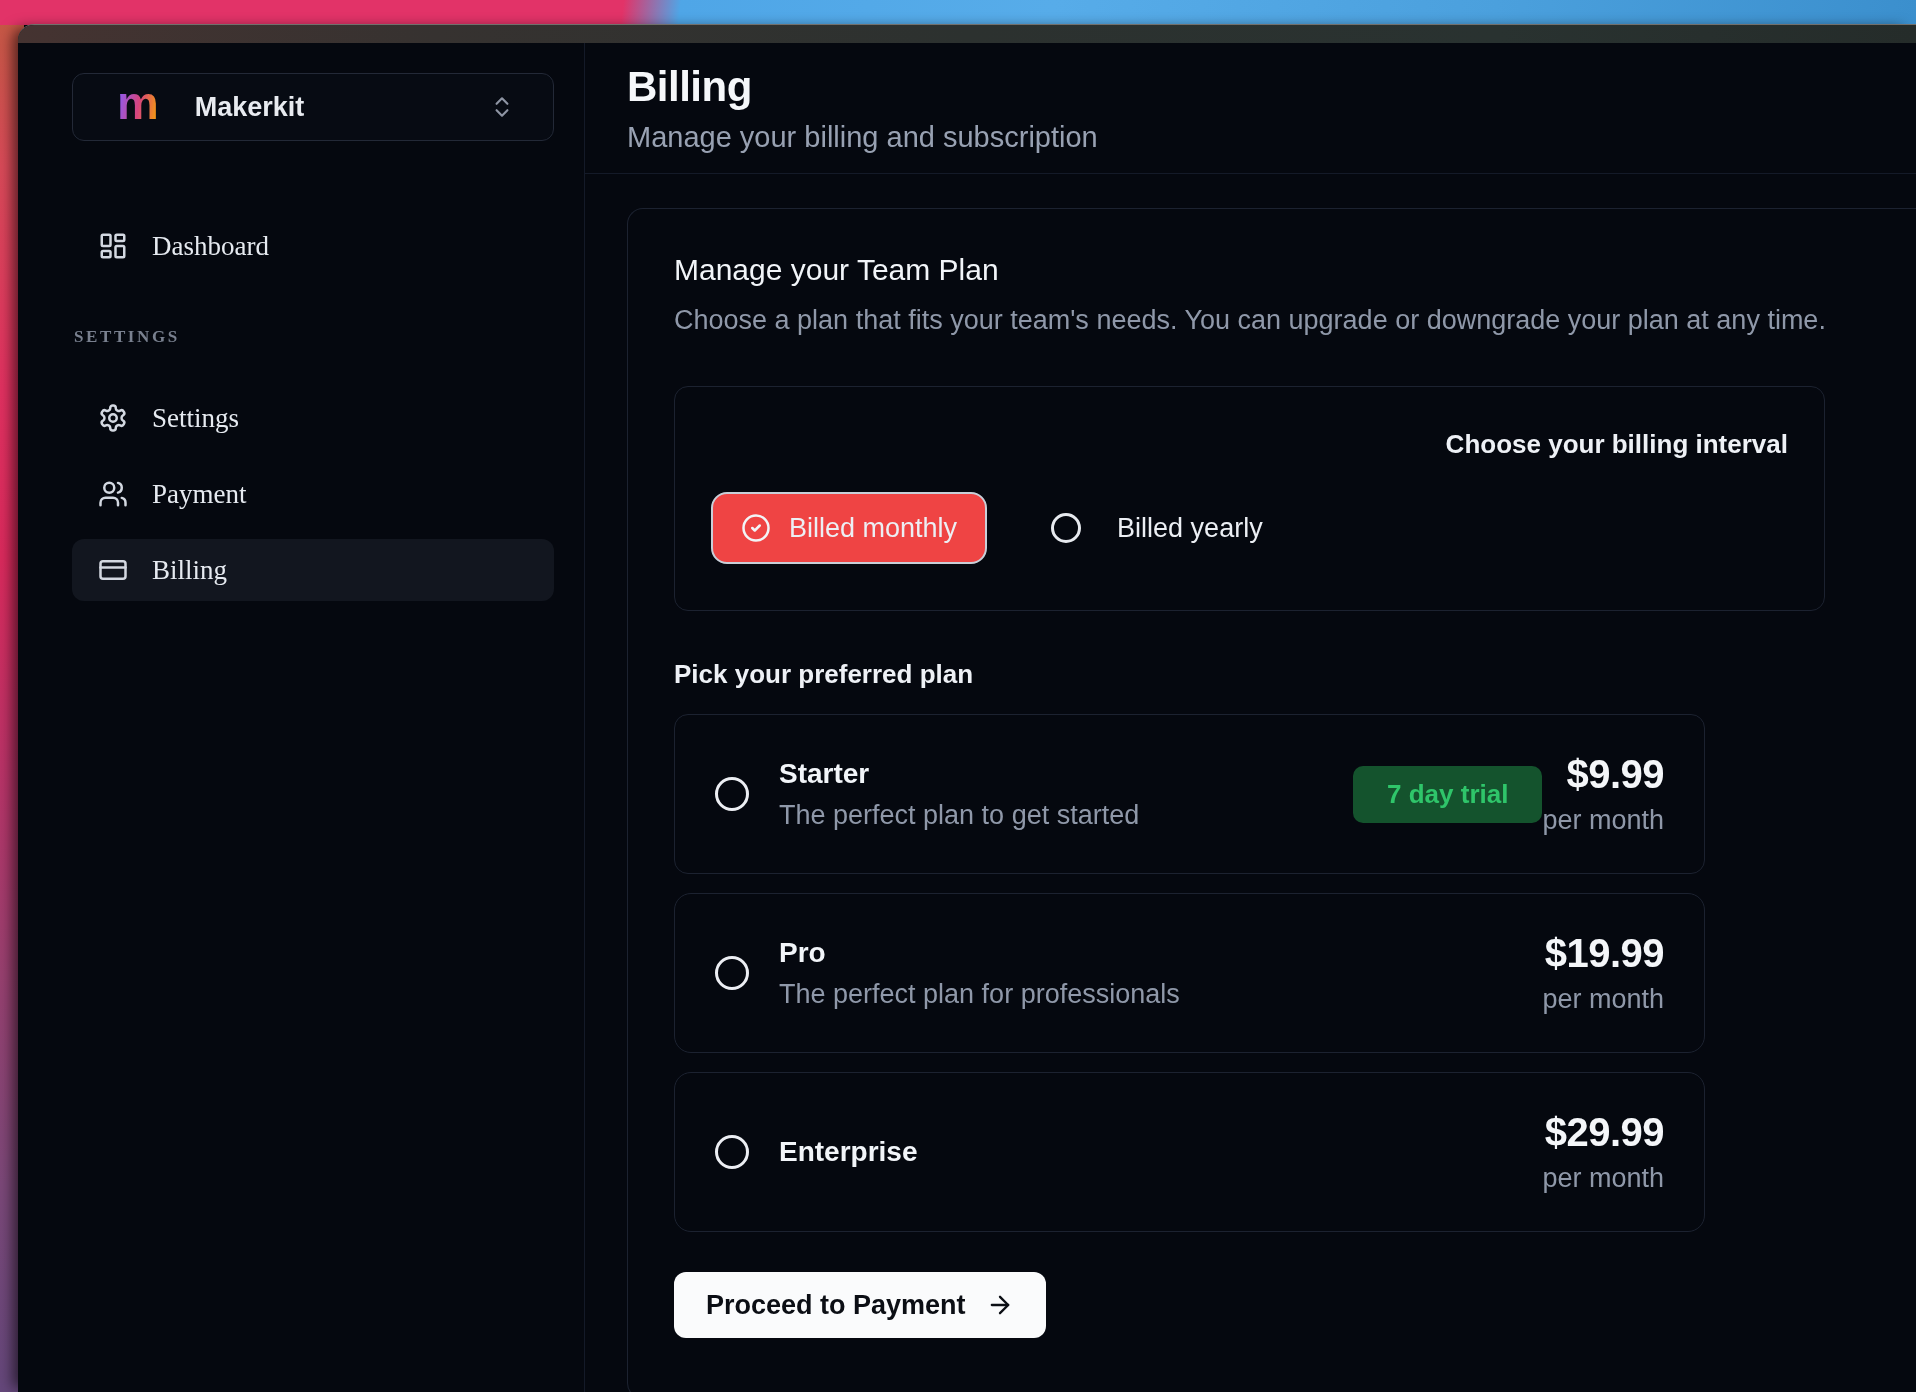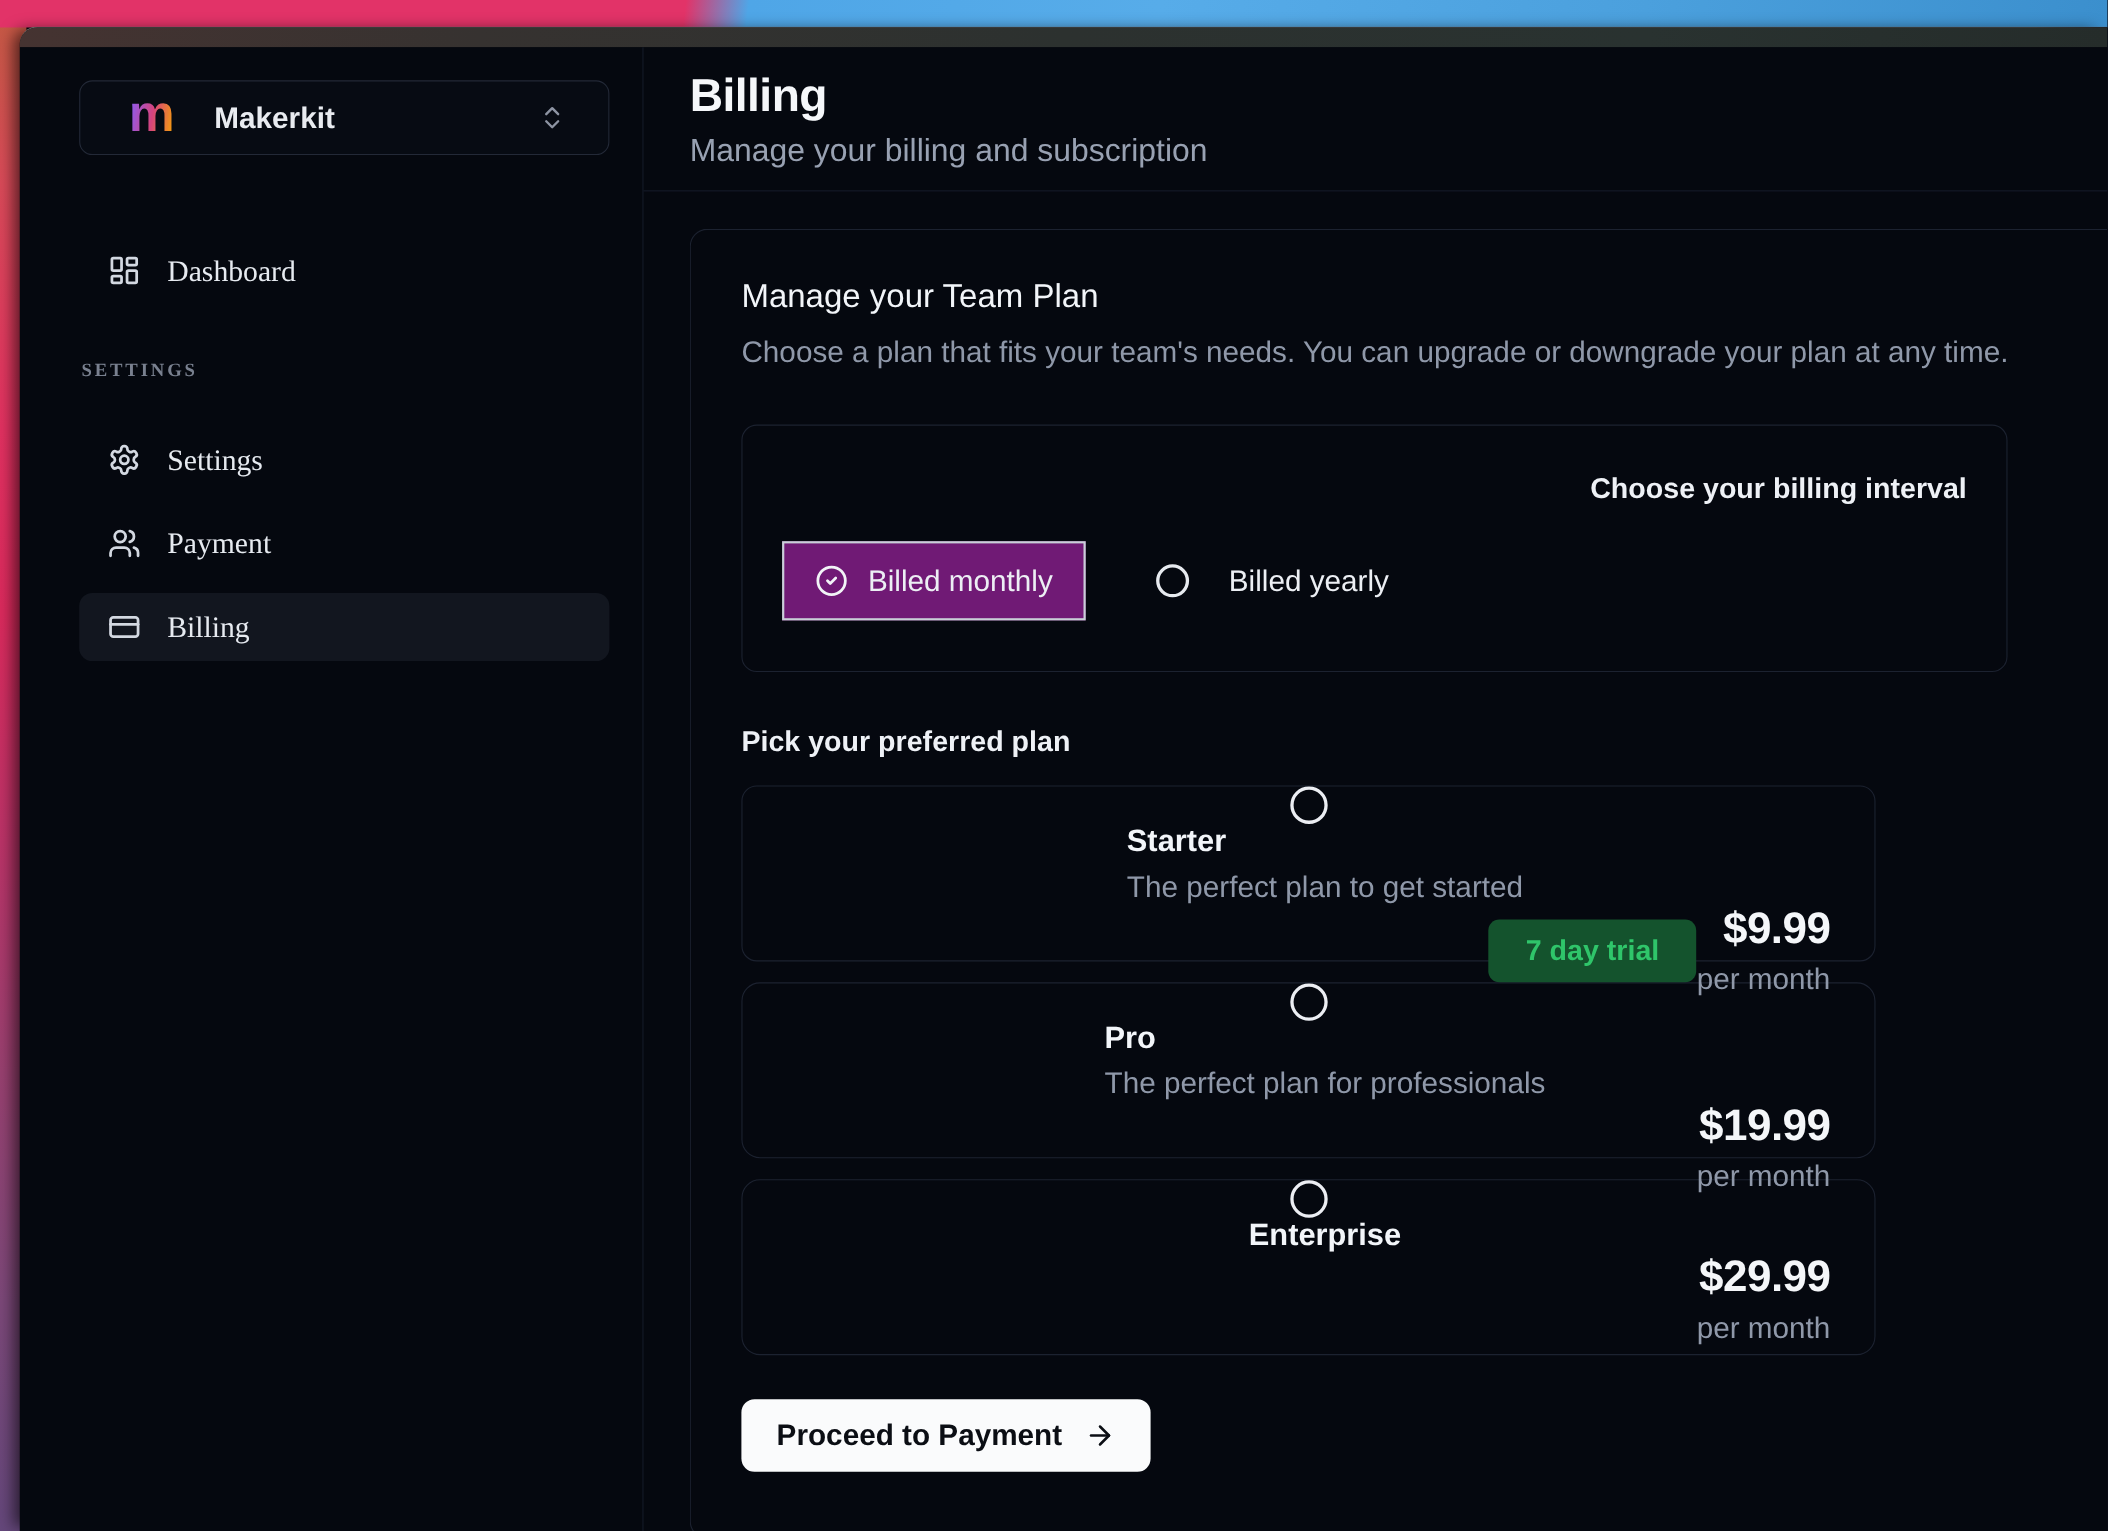--- a/index.html
+++ b/index.html
@@ -98,38 +98,38 @@
   .interval-box {
     width: 1151px; margin-top: 50px;
     border: 1px solid #1c2230; border-radius: 14px;
     padding: 42px 36px 46px;
   }
   .interval-label { font-size: 26px; font-weight: 700; color: #eef1f6; text-align: right; }
   .interval-row { display: flex; align-items: center; margin-top: 32px; }
   .chip-selected {
     display: inline-flex; align-items: center; gap: 18px;
     height: 72px; padding: 0 28px;
-    border: 2px solid #c9cfd8; border-radius: 0;
-    background: #701a75; color: #eceff4; cursor: pointer;
+    border: 2px solid #c9cfd8; border-radius: 16px;
+    background: #ef4444; color: #eceff4; cursor: pointer;
   }
   .chip-selected .label { font-size: 27px; font-weight: 500; }
   .radio-option { display: inline-flex; align-items: center; gap: 36px; margin-left: 64px; cursor: pointer; }
   .radio-circle {
     width: 30px; height: 30px; border-radius: 50%;
     border: 3px solid #e7eaef; flex: none;
   }
   .radio-option .label { font-size: 27px; font-weight: 500; color: #eceff4; }
 
   .pick-label { margin-top: 48px; font-size: 26px; font-weight: 700; color: #eef1f6; }
 
   .plan-row {
     width: 1031px; height: 160px; margin-top: 24px;
     border: 1px solid #1c2230; border-radius: 14px;
     display: flex; align-items: center;
-    padding: 0 40px; cursor: pointer; flex-direction: column;
+    padding: 0 40px; cursor: pointer;
   }
   .plan-row + .plan-row { margin-top: 19px; border-radius: 17px; }
   .plan-radio {
     width: 34px; height: 34px; border-radius: 50%;
     border: 3px solid #eceef3; flex: none;
   }
   .plan-text { margin-left: 30px; }
   .plan-name { font-size: 28px; font-weight: 700; color: #f2f5f9; }
   .plan-desc { font-size: 27px; color: #8f98a9; margin-top: 10px; }
   .plan-right { margin-left: auto; display: flex; align-items: center; }

